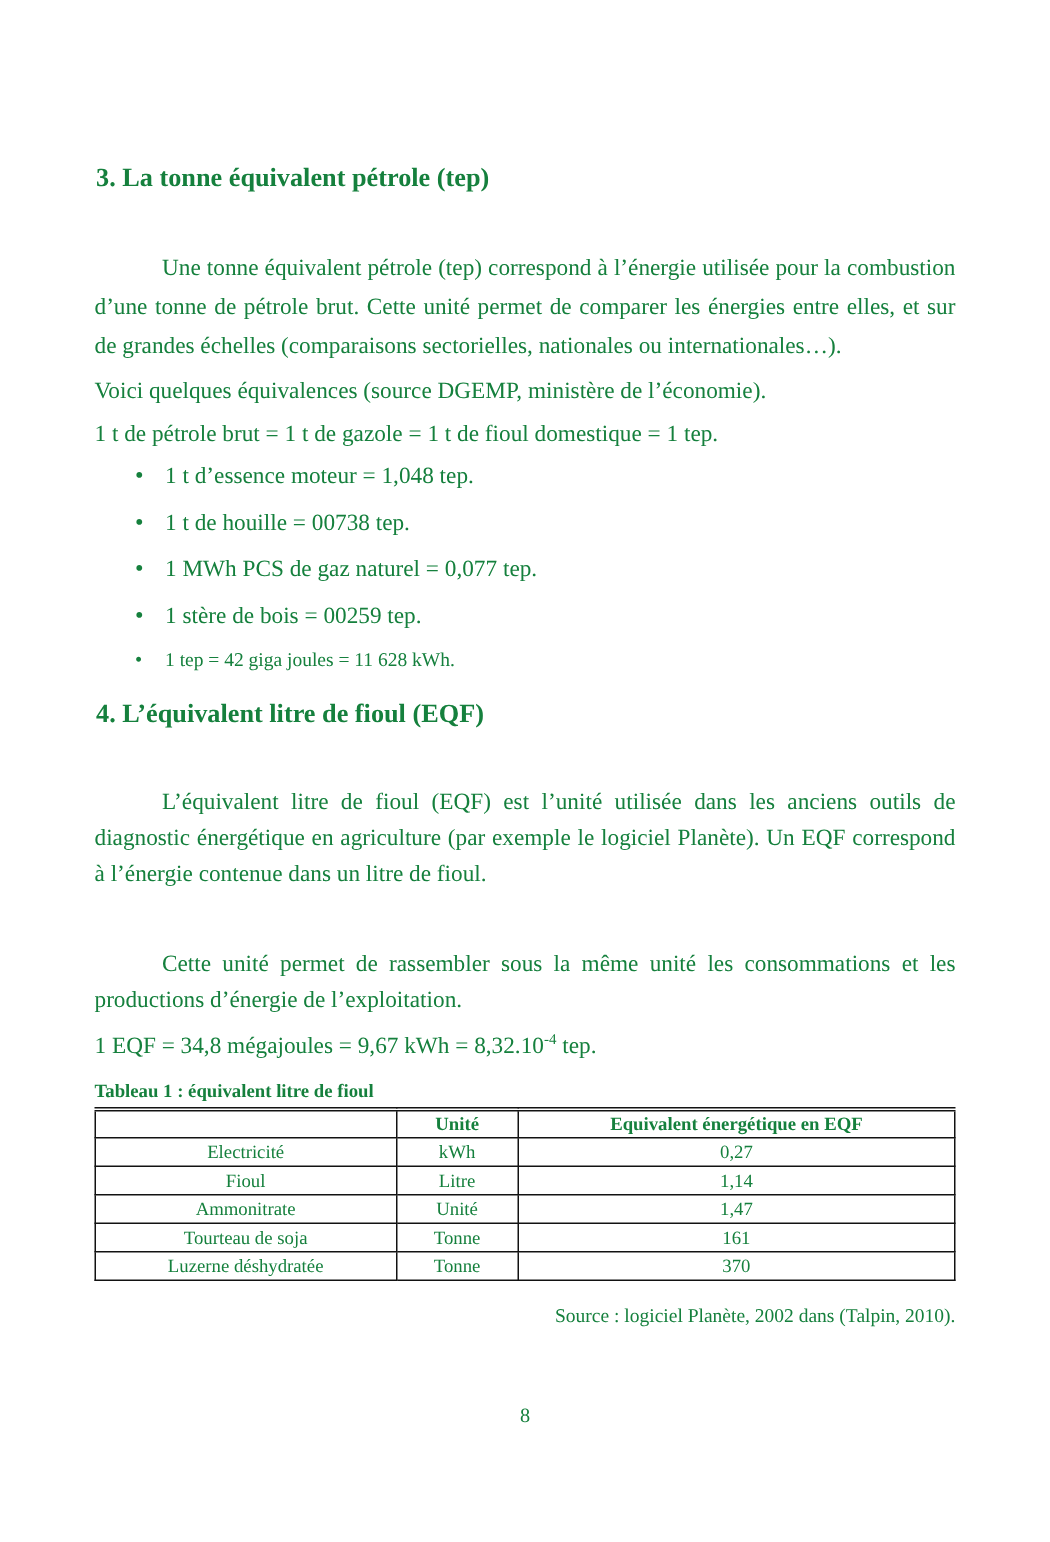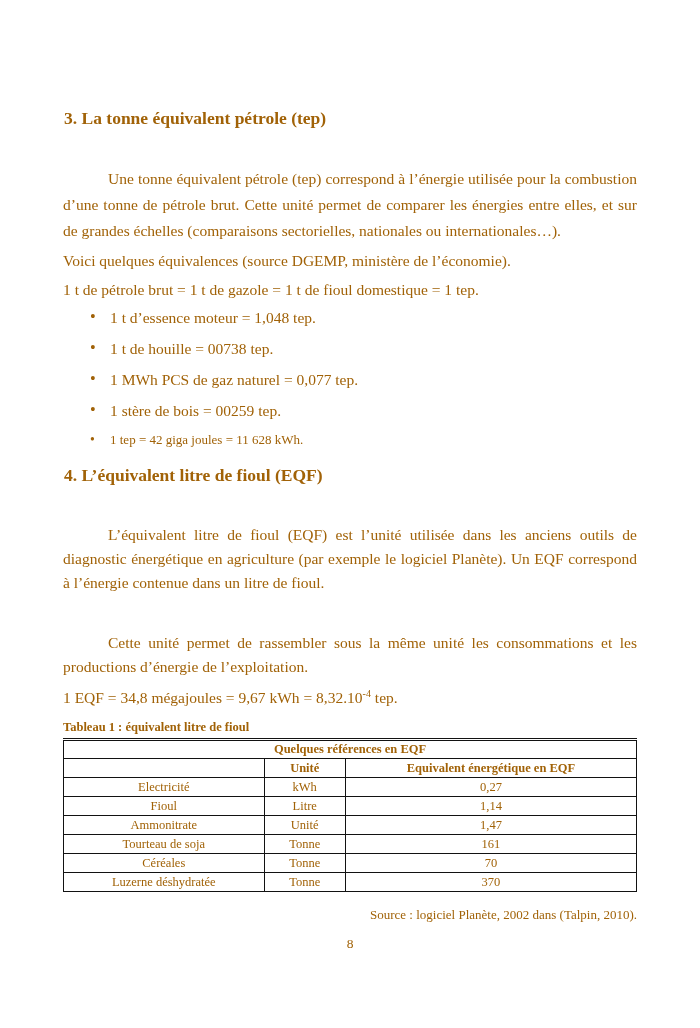--- a/index.html
+++ b/index.html
@@ -3,21 +3,21 @@
 <meta charset="utf-8">
 <style>
   * { margin: 0; padding: 0; box-sizing: border-box; }
   html, body { background: #ffffff; }
   .page {
     position: relative;
     width: 700px;
     height: 1028px;
     margin: 0 auto;
     background: #ffffff;
-    color: #a16207;
+    color: #15803d;
     font-family: "Liberation Serif", "DejaVu Serif", serif;
     font-size: 15.5px;
     padding: 106px 63px 0 63px;
     overflow: hidden;
   }
   h2.sec-heading {
     font-size: 17.5px;
     font-weight: bold;
     line-height: 24px;
     margin: 0 0 6px 1px;
@@ -124,23 +124,20 @@
 
   <p class="table-caption">Tableau 1 : équivalent litre de fioul</p>
 
   <table class="eqf-table">
     <colgroup>
       <col class="col-item">
         <col class="col-unit">
         <col class="col-val">
     </colgroup>
     <tbody>
-        <tr class="title-row">
-      <th colspan="3">Quelques références en EQF</th>
-    </tr>
     <tr class="header-row">
       <th></th>
       <th>Unité</th>
       <th>Equivalent énergétique en EQF</th>
     </tr>
     <tr>
       <td>Electricité</td>
       <td>kWh</td>
       <td>0,27</td>
     </tr>
@@ -153,25 +150,20 @@
       <td>Ammonitrate</td>
       <td>Unité</td>
       <td>1,47</td>
     </tr>
     <tr>
       <td>Tourteau de soja</td>
       <td>Tonne</td>
       <td>161</td>
     </tr>
     <tr>
-      <td>Céréales</td>
-      <td>Tonne</td>
-      <td>70</td>
-    </tr>
-    <tr>
       <td>Luzerne déshydratée</td>
       <td>Tonne</td>
       <td>370</td>
     </tr>
   </tbody>
     </table>
 
   <p class="source-note">Source : logiciel Planète, 2002 dans (Talpin, 2010).</p>
 
   <div class="page-number">8</div>

